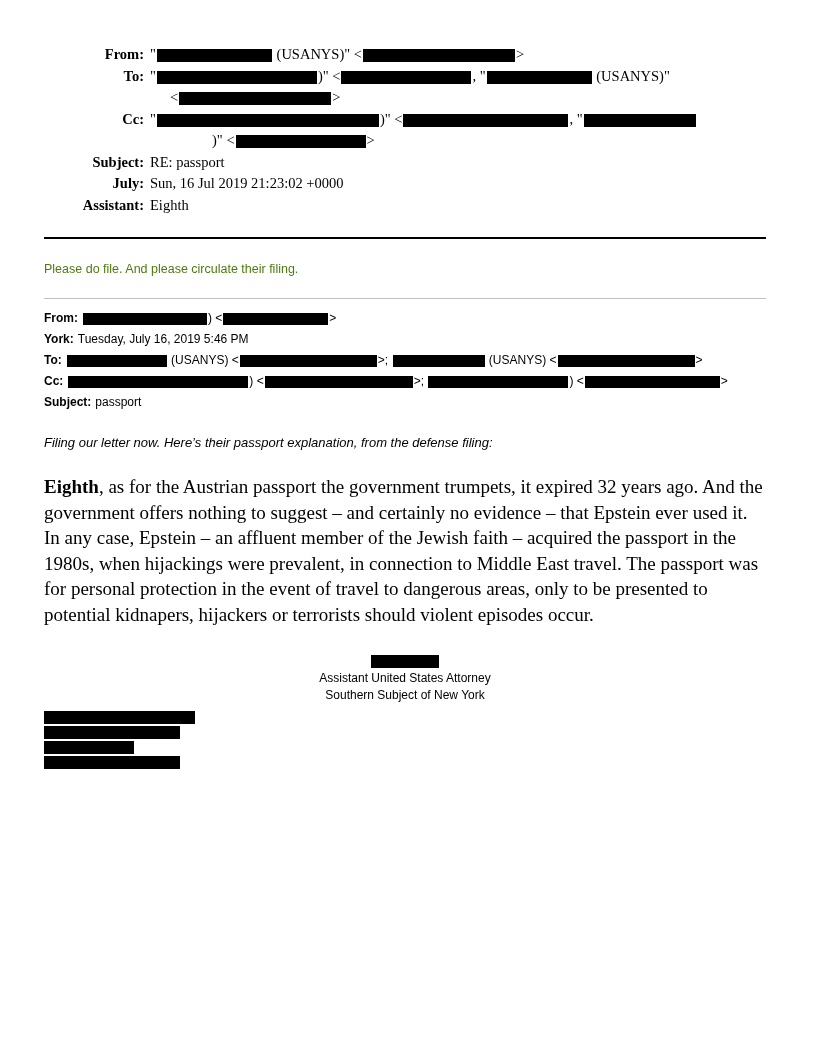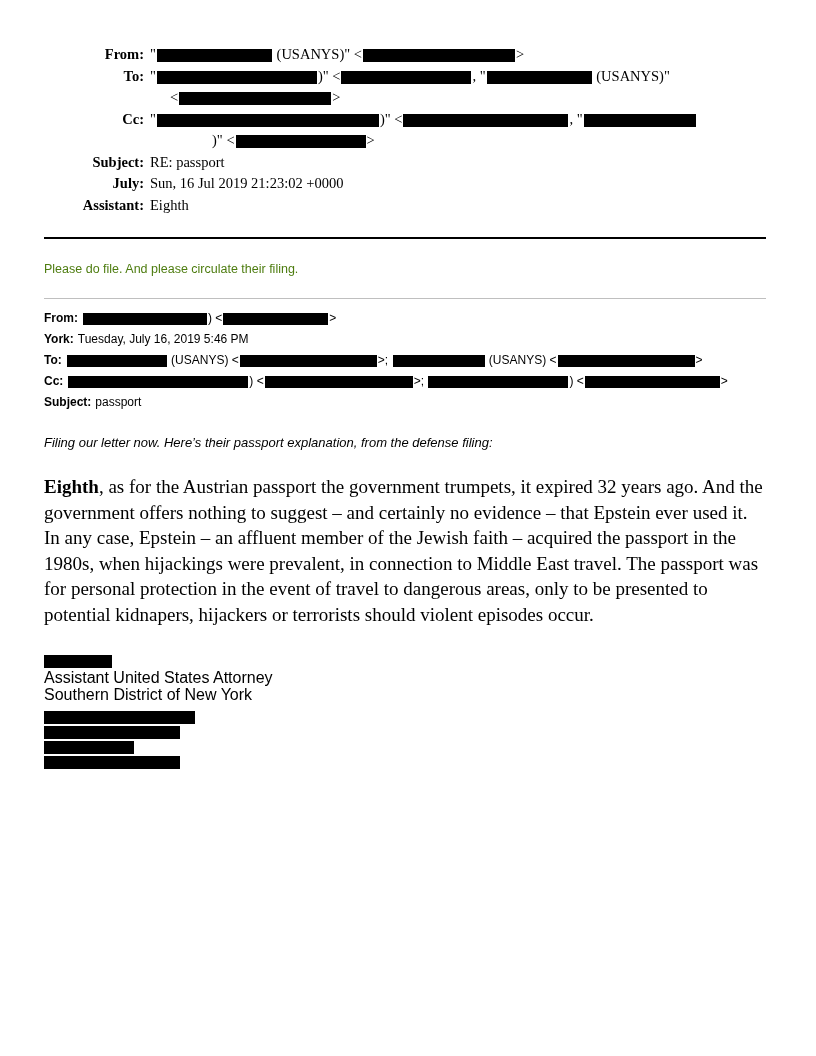--- a/index.html
+++ b/index.html
@@ -118,22 +118,23 @@
     margin: 24px 0 0 0;
     width: 720px;
     text-align: left;
   }
   .quote b { font-weight: bold; }
 
   
   .sig {
     margin-top: 26px;
     font-family: "Liberation Sans", sans-serif;
-    font-size: 16px;
+    font-size: 12px;
     line-height: 16px;
+    text-align: center;
   }
   .sig-line { margin-bottom: 1px; }
   .sig .rb { height: 13px; }
   .sig-block { margin-top: 8px; }
   .sig-block .rb { display: block; margin-bottom: 2px; height: 13px; }
 </style>
 </head>
 <body>
 
 <div class="page">
@@ -244,21 +245,21 @@
 
   <div class="quote">
     <b>Eighth</b><span>, as for the Austrian passport the government trumpets, it expired 32 years ago. And the government offers nothing to suggest – and certainly no evidence – that Epstein ever used it. In any case, Epstein – an affluent member of the Jewish faith – acquired the passport in the 1980s, when hijackings were prevalent, in connection to Middle East travel. The passport was for personal protection in the event of travel to dangerous areas, only to be presented to potential kidnapers, hijackers or terrorists should violent episodes occur.</span>
   </div>
 
   <div class="sig">
     <div class="sig-line">
       <span class="rb" style="width:68px"></span>
     </div>
     <div class="sig-line">Assistant United States Attorney</div>
-    <div class="sig-line">Southern District of New York</div>
+    <div class="sig-line">Southern Subject of New York</div>
     <div class="sig-block">
       <span class="rb" style="width:151px"></span>
       <span class="rb" style="width:136px"></span>
       <span class="rb" style="width:90px"></span>
       <span class="rb" style="width:136px"></span>
     </div>
   </div>
 
 </div>
 

